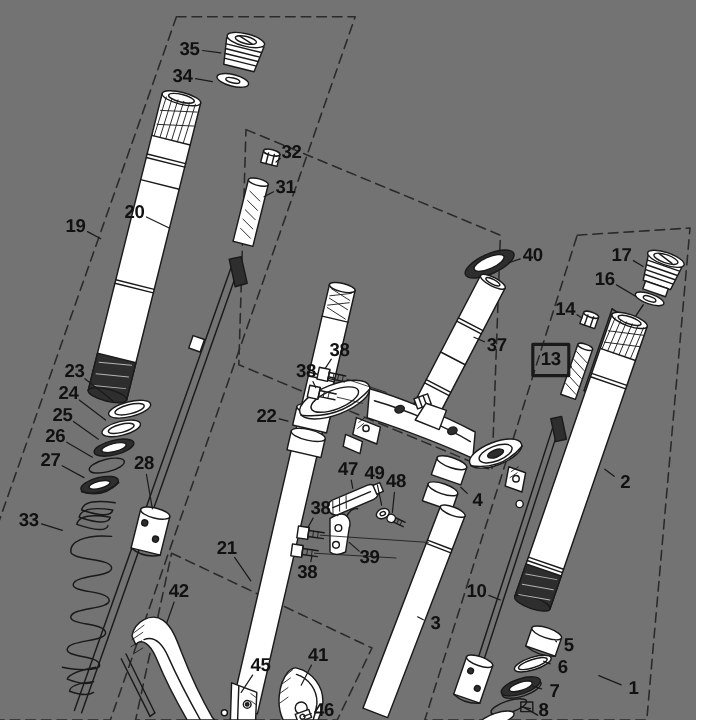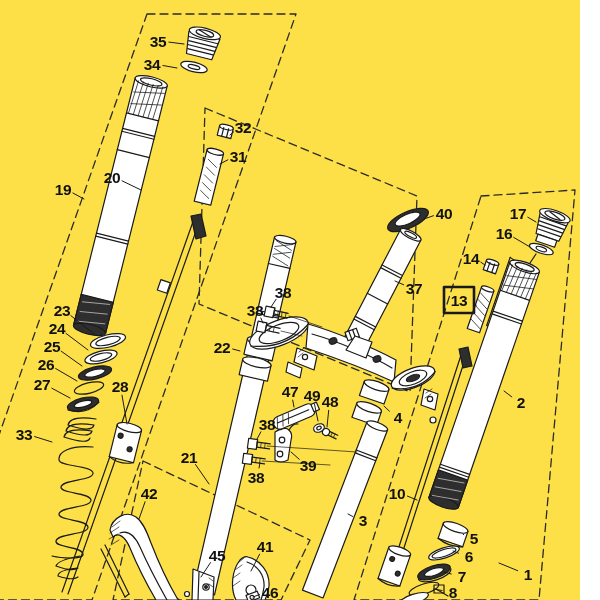--- a/index.html
+++ b/index.html
@@ -1,16 +1,16 @@
 <!DOCTYPE html>
 <html><head>
 <meta charset="utf-8">
 <style>
   html,body{margin:0;padding:0;background:#ffffff;}
-  #stage{width:580px;height:600px;background:#fde047;position:relative;overflow:hidden;}
+  #stage{width:580px;height:600px;background:#737373;position:relative;overflow:hidden;}
   #diagram-svg{display:block;}
   #diagram-svg path,#diagram-svg line,#diagram-svg rect,#diagram-svg ellipse,
   #diagram-svg polygon,#diagram-svg polyline,#diagram-svg circle{
     stroke:#1a1a1a;stroke-width:1.2;fill:none;stroke-linecap:round;stroke-linejoin:round;}
   #diagram-svg .f{fill:#ffffff;}
   #diagram-svg .dk{fill:#2e2e2e;}
   #diagram-svg .lt{stroke:#b5b5b5;stroke-width:0.8;}
   #diagram-svg .th{stroke-width:0.7;}
   #diagram-svg .box{stroke:#2a2a2a;stroke-width:1.3;stroke-dasharray:8 5;fill:none;}
   #diagram-svg .leader{stroke:#1a1a1a;stroke-width:1;}

